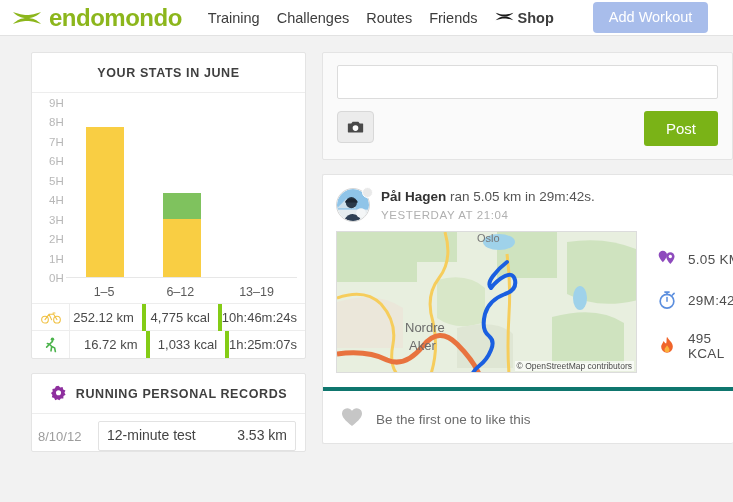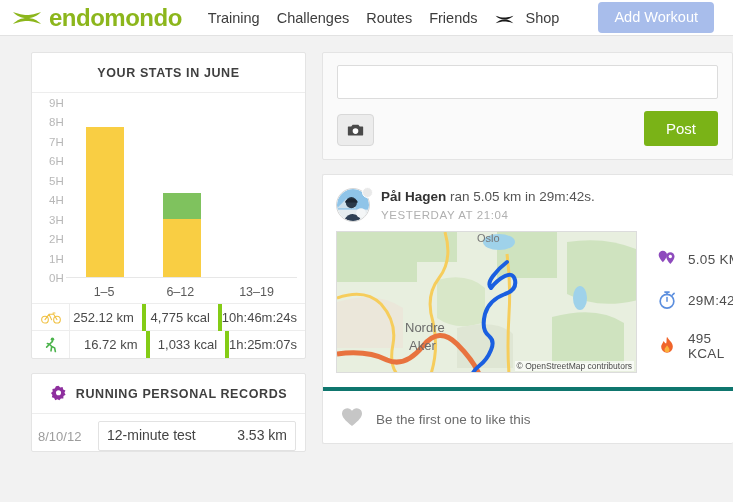--- a/index.html
+++ b/index.html
@@ -20,21 +20,21 @@
   .ua-logo { width:30px; height:20px; display:block; }
   .brand-word {
     font-size:24px; font-weight:bold; color:#8cb61c; letter-spacing:-0.5px;
     line-height:1;
   }
   .nav-links { display:flex; align-items:center; gap:17px; margin-left:26px; }
   .nav-link {
     font-size:14.5px; color:#3d3d3d; text-decoration:none; cursor:pointer;
     white-space:nowrap;
   }
-  .nav-link.shop { display:flex; align-items:flex-end; gap:12px; }
+  .nav-link.shop { display:flex; align-items:flex-start; gap:4px;font-weight:bold; }
   .ua-small { width:19px; height:13px; display:block; }
   .add-workout {
     margin-left:22px; background:#a8bdeb; color:#ffffff; border:none;
     border-radius:4px; font-size:14.5px; padding:7px 16px 8px; cursor:pointer;
     font-family:inherit;
   }
 
   
   .page { display:flex; gap:16px; padding:16px 0 0 31px; }
 
@@ -110,21 +110,21 @@
   .composer {
     background:#fafafa; border:1px solid #e4e4e4; border-radius:2px;
     padding:12px 14px 13px; margin-bottom:14px;
   }
   .composer-input {
     width:100%; height:34px; border:1px solid #dcdcdc; border-radius:2px;
     background:#ffffff; outline:none; padding:6px 8px; font-size:13px;
     font-family:inherit; color:#444; display:block;
   }
   .composer-actions {
-    display:flex; align-items:flex-end; justify-content:space-between;
+    display:flex; align-items:flex-start; justify-content:space-between;
     margin-top:12px;
   }
   .camera-btn {
     width:37px; height:32px; border:1px solid #d8d8d8; border-radius:4px;
     background:#ececec; display:flex; align-items:center;
     justify-content:center; cursor:pointer; padding:0;
   }
   .cam-icon { width:17px; height:14px; display:block; }
   .post-btn {
     background:#7ab317; color:#ffffff; border:none; border-radius:3px;

